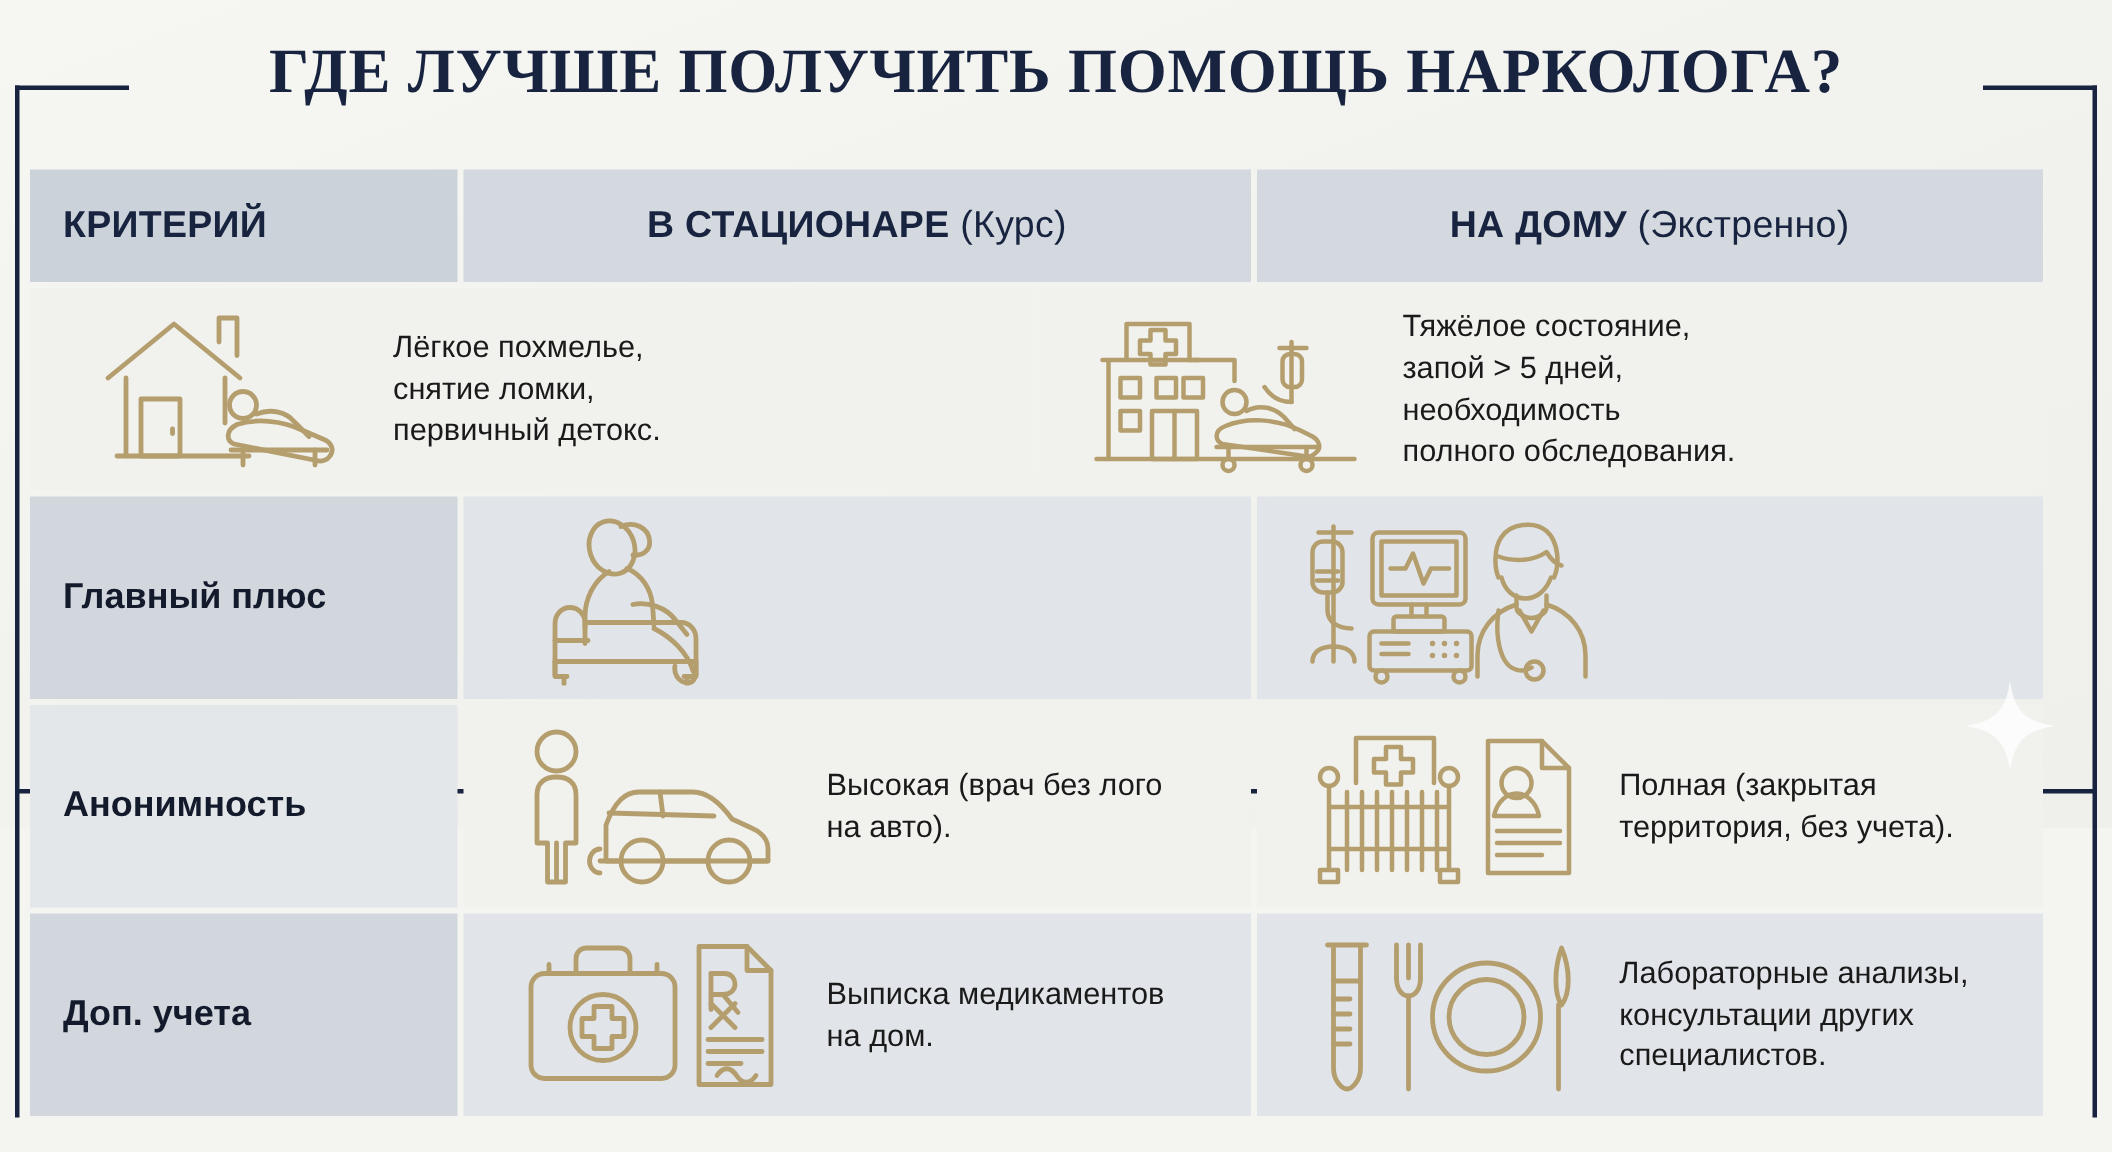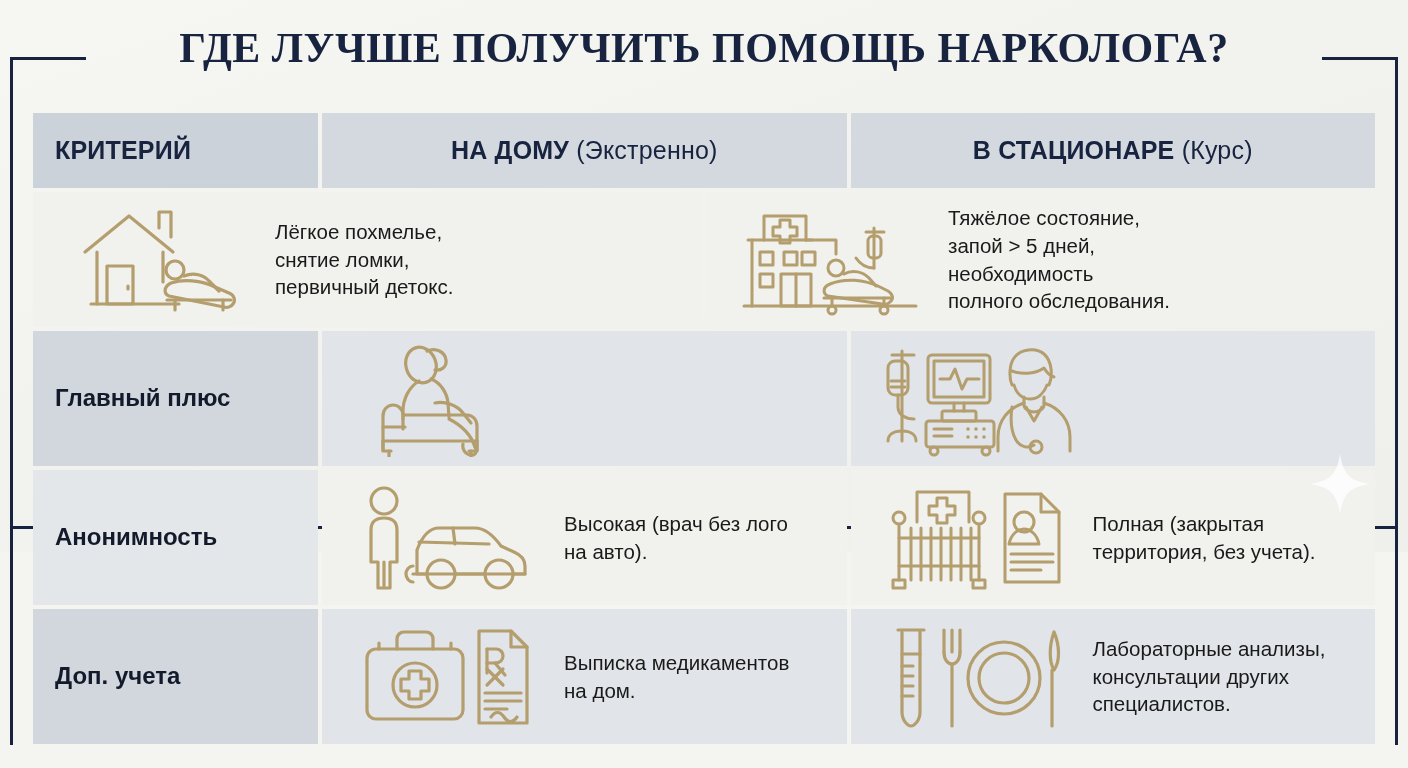--- a/index.html
+++ b/index.html
@@ -50,21 +50,21 @@
     font-size: 42px;
     letter-spacing: 0.5px;
     color: #17233f;
     line-height: 1;
     white-space: nowrap;
   }
 
   
   .table {
     position: absolute;
-    left: 33px;
+    left: 20px;
     top: 113px;
     width: 1342px;
     display: flex;
     flex-direction: column;
     gap: 4px;
     justify-content: flex-end;
   }
   .row {
     display: flex;
     gap: 4px;
@@ -155,24 +155,24 @@
 
   <div class="title">ГДЕ ЛУЧШЕ ПОЛУЧИТЬ ПОМОЩЬ НАРКОЛОГА?</div>
 
   <div class="table">
 
     <div class="row row-header">
       <div class="cell-criterion">
         <span class="hdr-text">КРИТЕРИЙ</span>
       </div>
       <div class="cell-content">
+        <span class="hdr-text"><span>В СТАЦИОНАРЕ</span> <span class="light">(Курс)</span></span>
+      </div>
+      <div class="cell-content">
         <span class="hdr-text"><span>НА ДОМУ</span> <span class="light">(Экстренно)</span></span>
-      </div>
-      <div class="cell-content">
-        <span class="hdr-text"><span>В СТАЦИОНАРЕ</span> <span class="light">(Курс)</span></span>
       </div>
     </div>
 
     <div class="row row-body odd">
 
       <div class="cell-content">
         <div class="icon-box">
           <svg width="170" height="112" viewBox="0 0 170 112" fill="none" stroke="#b49e6d" stroke-width="3.2" stroke-linecap="round" stroke-linejoin="round">
             <path d="M14 48 L58 12 L102 48"></path>
             <path d="M88 24 L88 8 L100 8 L100 33"></path>

